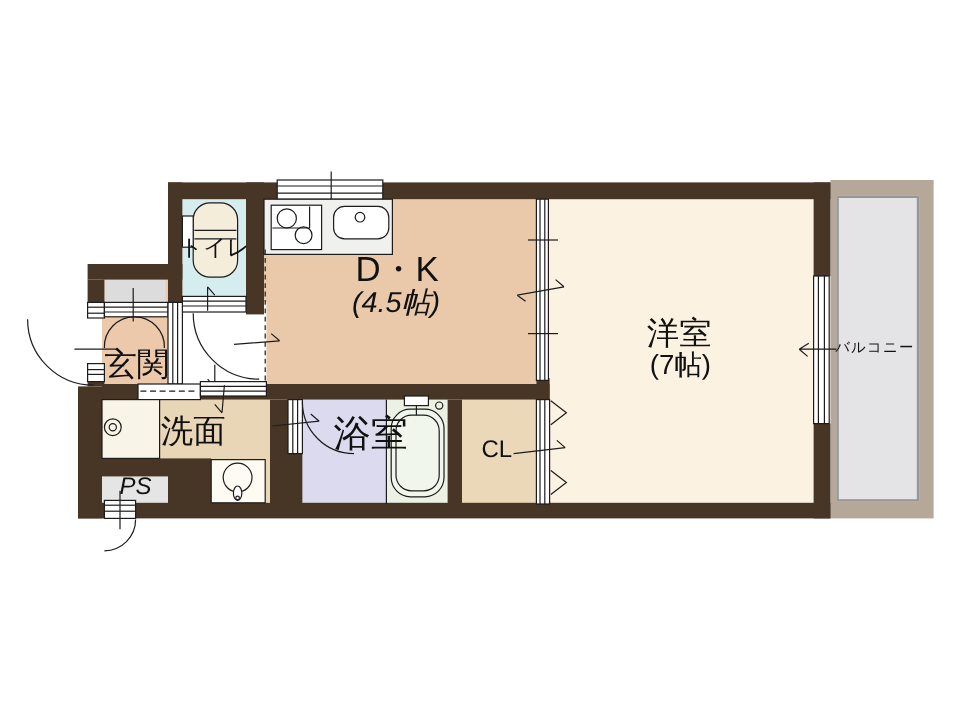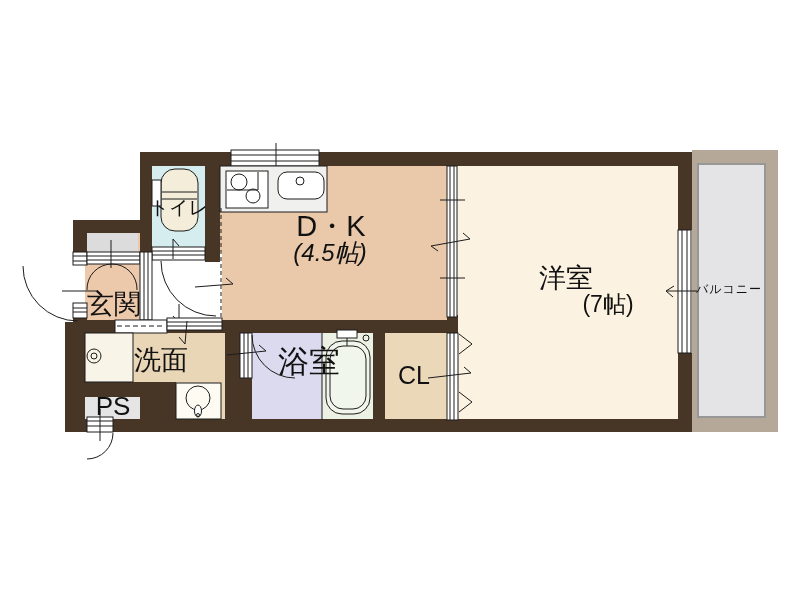--- a/index.html
+++ b/index.html
@@ -198,21 +198,21 @@
       <line x1="87" y1="421" x2="113" y2="421"></line>
       <line x1="87" y1="426" x2="113" y2="426"></line>
       <line x1="100" y1="409" x2="100" y2="441"></line>
       <path d="M113,433 A26,26 0 0 1 87,459"></path>
     </g>
   </svg>
 
   <div class="lbl" style="left:331px;top:226px;font-size:29px;">D・K</div>
   <div class="lbl" style="left:330px;top:253px;font-size:24px;font-style:italic;">(4.5帖)</div>
   <div class="lbl" style="left:566px;top:278px;font-size:27px;">洋室</div>
-  <div class="lbl" style="left:567px;top:304px;font-size:23px;margin-left:41px;">(7帖)</div>
+  <div class="lbl" style="left:567px;top:304px;font-size:23px;">(7帖)</div>
   <div class="lbl" style="left:114px;top:304px;font-size:27px;">玄関</div>
   <div class="lbl" style="left:179px;top:207px;font-size:19px;text-align:center;">トイレ</div>
   <div class="lbl" style="left:161px;top:360px;font-size:27px;">洗面</div>
   <div class="lbl" style="left:309px;top:361px;font-size:31px;">浴室</div>
-  <div class="lbl" style="left:414px;top:375px;font-size:25px;">CL</div>
-  <div class="lbl" style="left:113px;top:406px;font-size:26px;">PS</div>
+  <div class="lbl" style="left:414px;top:375px;font-size:20px;">CL</div>
+  <div class="lbl" style="left:113px;top:406px;font-size:20px;font-style:italic;">PS</div>
   <div class="lbl" style="left:729px;top:289px;font-size:12px;letter-spacing:1px;">バルコニー</div>
 </div>
 
 </body></html>

